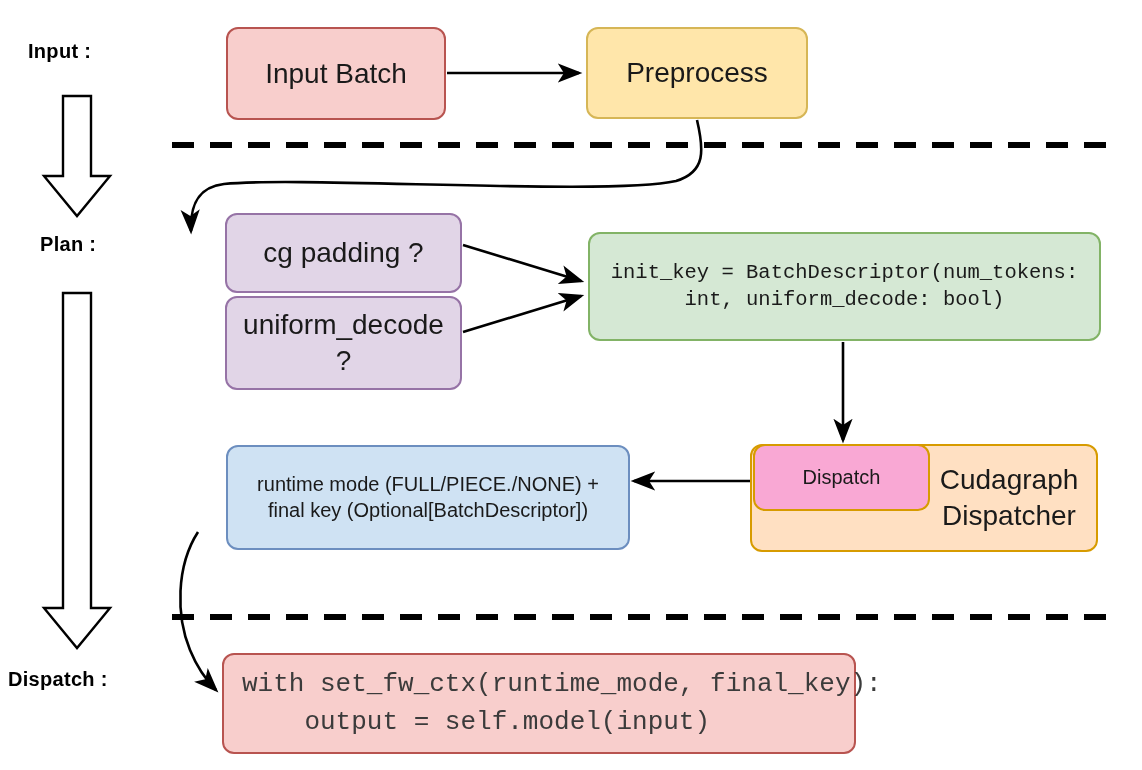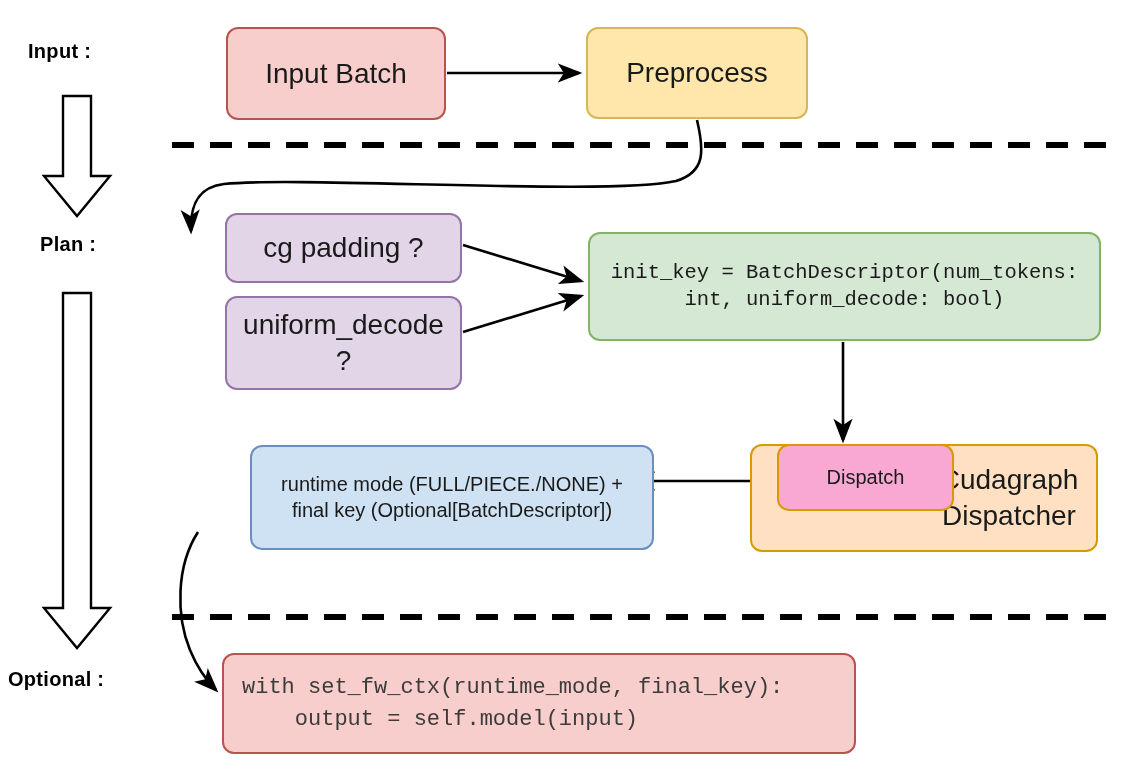--- a/index.html
+++ b/index.html
@@ -35,31 +35,30 @@
     justify-content: center;
     text-align: center;
     font-family: "Liberation Sans", sans-serif;
     font-size: 28px;
     color: #1a1a1a;
     line-height: 1.28;
     padding: 4px 10px;
   }
   .node.code {
     font-family: "Liberation Mono", "DejaVu Sans Mono", monospace;
-    font-size: 22px;
+    font-size: 26px;
     text-align: left;
     justify-content: flex-start;
     line-height: 1.45;
     white-space: pre;
     color: #3b3b3b;
     padding-left: 18px;
   }
   .node.small {
     font-size: 20px;
-    margin-left: 24px;
   }
   .node.mid {
     font-size: 20.5px;
     font-family: Liberation Mono, monospace;
   }
   svg.overlay {
     position: absolute;
     left: 0;
     top: 0;
     width: 1142px;
@@ -99,27 +98,27 @@
 
     <line x1="843" y1="342" x2="843" y2="440" stroke="#000000" stroke-width="2.6" marker-end="url(#ah)"></line>
 
     <line x1="751" y1="481" x2="634" y2="481" stroke="#000000" stroke-width="2.6" marker-end="url(#ah)"></line>
 
     <path d="M 198,532 C 176,566 176,616 190,650 C 199,672 209,683 216,690" fill="none" stroke="#000000" stroke-width="2.6" marker-end="url(#ah)"></path>
   </svg>
 
   <div class="stage-label" style="left:28px; top:40px;">Input :</div>
   <div class="stage-label" style="left:40px; top:233px;">Plan :</div>
-  <div class="stage-label" style="left:8px; top:668px;">Optional :</div>
+  <div class="stage-label" style="left:8px; top:668px;">Dispatch :</div>
 
   <div class="node" style="left:226px; top:27px; width:220px; height:93px; background:#f8cecc; border-color:#b85450;">Input Batch</div>
 
   <div class="node" style="left:586px; top:27px; width:222px; height:92px; background:#ffe6aa; border-color:#d6b656;">Preprocess</div>
 
-  <div class="node" style="left:225px; top:213px; width:237px; height:70px; background:#e1d5e7; border-color:#9673a6;">cg padding ?</div>
+  <div class="node" style="left:225px; top:213px; width:237px; height:80px; background:#e1d5e7; border-color:#9673a6;">cg padding ?</div>
 
   <div class="node" style="left:225px; top:296px; width:237px; height:94px; background:#e1d5e7; border-color:#9673a6;">uniform_decode ?</div>
 
   <div class="node mid" style="left:588px; top:232px; width:513px; height:109px; background:#d5e8d4; border-color:#82b366;">init_key = BatchDescriptor(num_tokens: int, uniform_decode: bool)</div>
 
   <div class="node small" style="left:226px; top:445px; width:404px; height:105px; background:#cfe2f3; border-color:#6c8ebf;">runtime mode (FULL/PIECE./NONE) + final key (Optional[BatchDescriptor])</div>
 
   <div class="node outer" style="left:750px; top:444px; width:348px; height:108px; background:#ffe0c2; border-color:#d79b00;
               justify-content:flex-end; align-items:center; padding-left:180px;">Cudagraph Dispatcher</div>
 

